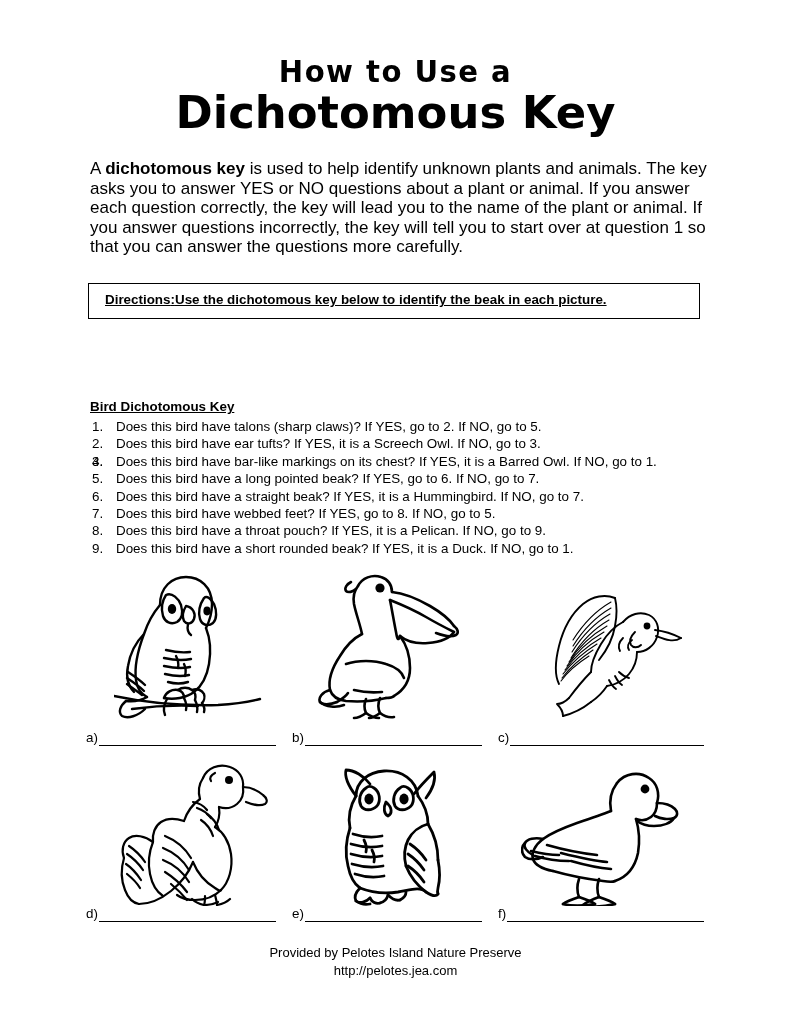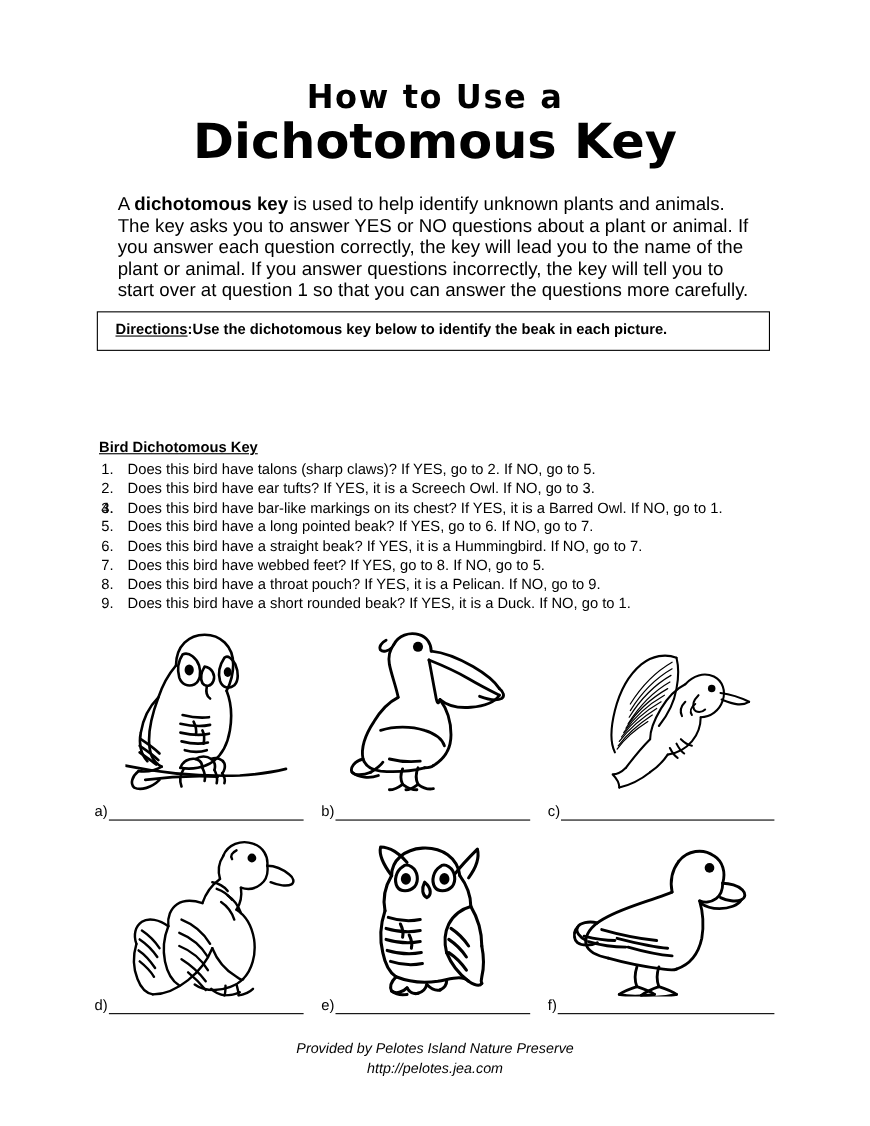--- a/index.html
+++ b/index.html
@@ -5,21 +5,21 @@
   * { box-sizing: border-box; }
   html, body { margin: 0; padding: 0; }
   body {
     width: 791px;
     height: 1024px;
     background: #ffffff;
     font-family: "Liberation Sans", sans-serif;
     color: #000000;
     overflow: hidden;
   }
-  .page { position: relative; width: 791px; height: 860px; padding: 17px; }
+  .page { position: relative; width: 791px; height: 860px; padding: 0; }
 
   
   .title-block { text-align: center; padding-top: 56px; }
   .title-line1 {
     font-family: "DejaVu Sans", sans-serif;
     font-weight: bold;
     font-size: 30px;
     letter-spacing: 1.5px;
     line-height: 32px;
     transform: scaleX(0.97);
@@ -44,20 +44,21 @@
   .intro b { font-weight: bold; }
 
   
   .directions-box {
     position: absolute;
     left: 88px;
     top: 283px;
     width: 612px;
     border: 1px solid #000;
     padding: 7px 0 8px 0;
+    text-decoration: underline;
   }
   .dir-row { display: flex; font-size: 13.4px; line-height: 18.5px; font-weight: bold; }
   .dir-label { padding-left: 16px; width: 86px; flex: none; }
   .dir-label u { text-decoration: underline; }
   .dir-text { flex: 1; }
   .dir-text .l2 { display: block; }
 
   
   .key-wrap { position: absolute; left: 90px; top: 358px; width: 615px; }
   .key-heading {
@@ -115,21 +116,20 @@
   }
   .answers-row .answer-item:nth-child(3) .rule { margin-right: 0px; }
 
   
   .footer {
     position: absolute;
     left: 0;
     top: 944px;
     width: 791px;
     text-align: center;
-    font-style: italic;
     font-size: 13px;
     line-height: 17.5px;
   }
 </style>
 </head>
 <body>
 
 <div class="page">
 
   <div class="title-block">

